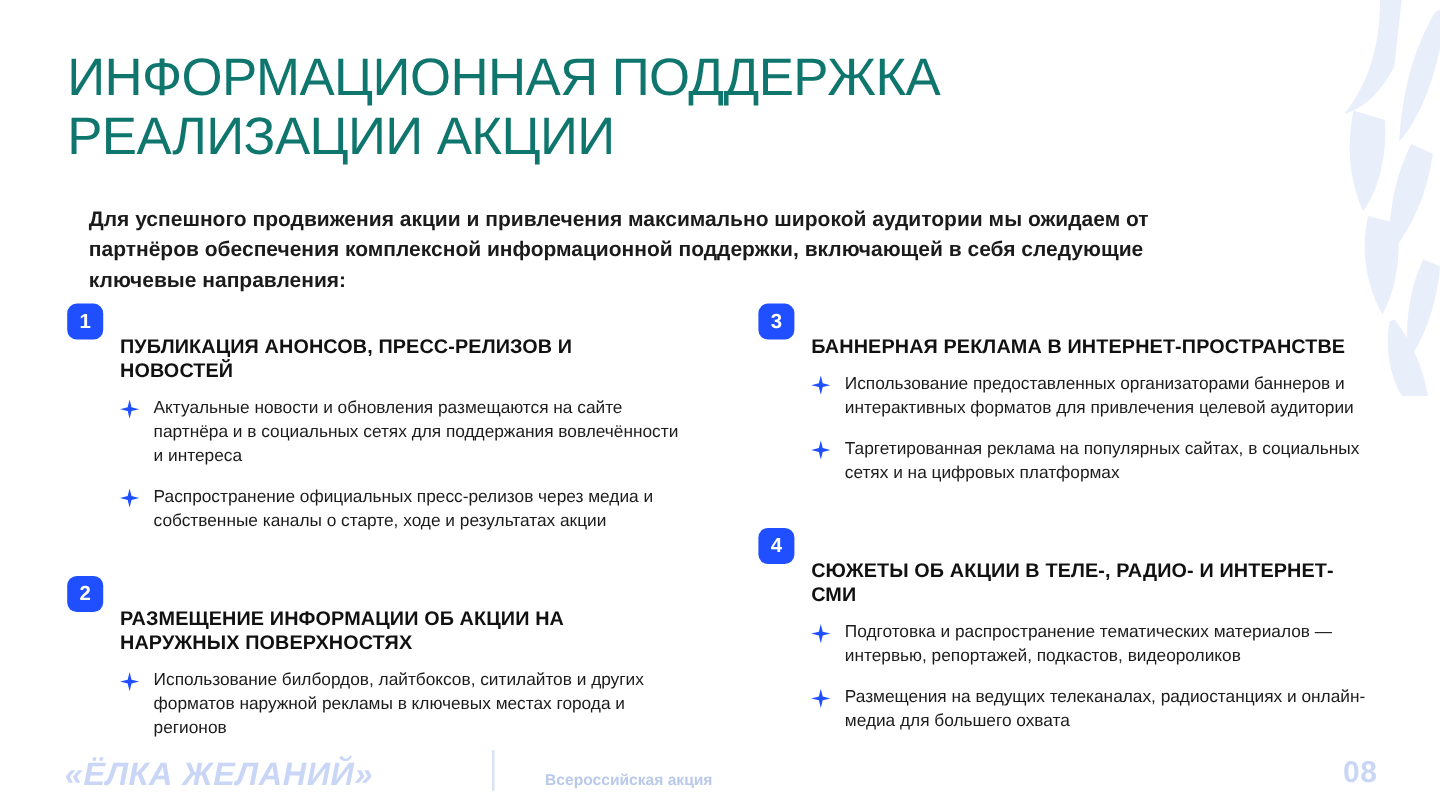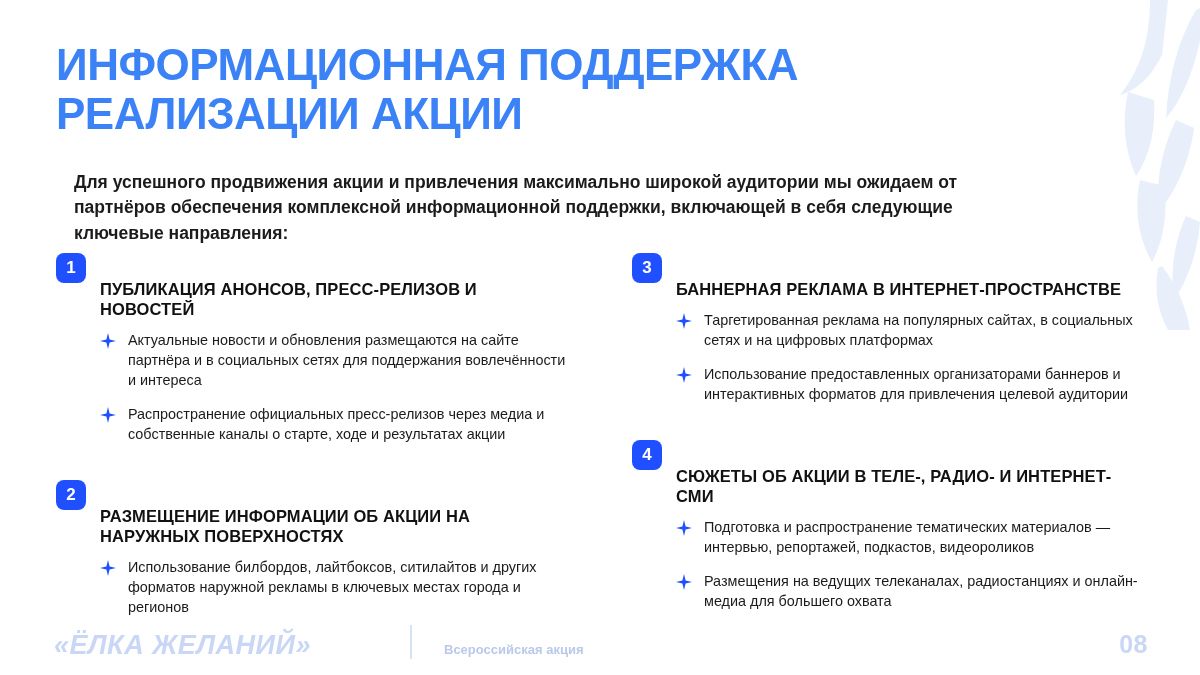--- a/index.html
+++ b/index.html
@@ -30,23 +30,23 @@
     height: 330px;
     pointer-events: none;
   }
   .title {
     position: absolute;
     left: 56px;
     top: 40px;
     width: 1010px;
     font-size: 44px;
     line-height: 1.12;
-    font-weight: bold;
+    font-weight: normal;
     letter-spacing: -0.5px;
-    color: #3b82f6;
+    color: #0f766e;
     text-transform: uppercase;
   }
   .intro {
     position: absolute;
     left: 74px;
     top: 170px;
     width: 960px;
     font-size: 17.5px;
     line-height: 1.45;
     font-weight: bold;
@@ -119,20 +119,21 @@
     line-height: 1.38;
     color: #1b1b1b;
   }
   
   .footer {
     position: absolute;
     left: 0;
     bottom: 0;
     width: 1200px;
     height: 62px;
+    text-align: center;
   }
   .brand {
     position: absolute;
     left: 54px;
     bottom: 14px;
     font-size: 27px;
     font-weight: bold;
     font-style: italic;
     color: #c9d6f5;
     letter-spacing: 0.5px;
@@ -233,27 +234,27 @@
       <div class="block">
         <div class="block-head">
           <div class="num">3</div>
           <div class="block-title">БАННЕРНАЯ РЕКЛАМА В ИНТЕРНЕТ-ПРОСТРАНСТВЕ</div>
         </div>
         <ul class="bullets">
           <li class="bullet">
             <svg class="spark" viewBox="0 0 16 16">
                 <path d="M8 0 L9.6 6.4 L16 8 L9.6 9.6 L8 16 L6.4 9.6 L0 8 L6.4 6.4 Z" fill="#1f4fff"></path>
               </svg>
+            <div class="btext">Использование предоставленных организаторами баннеров и интерактивных форматов для привлечения целевой аудитории</div>
+          </li>
+          <li class="bullet">
+            <svg class="spark" viewBox="0 0 16 16">
+                <path d="M8 0 L9.6 6.4 L16 8 L9.6 9.6 L8 16 L6.4 9.6 L0 8 L6.4 6.4 Z" fill="#1f4fff"></path>
+              </svg>
             <div class="btext">Таргетированная реклама на популярных сайтах, в социальных сетях и на цифровых платформах</div>
-          </li>
-          <li class="bullet">
-            <svg class="spark" viewBox="0 0 16 16">
-                <path d="M8 0 L9.6 6.4 L16 8 L9.6 9.6 L8 16 L6.4 9.6 L0 8 L6.4 6.4 Z" fill="#1f4fff"></path>
-              </svg>
-            <div class="btext">Использование предоставленных организаторами баннеров и интерактивных форматов для привлечения целевой аудитории</div>
           </li>
         </ul>
       </div>
 
       <div class="block">
         <div class="block-head">
           <div class="num">4</div>
           <div class="block-title">СЮЖЕТЫ ОБ АКЦИИ В ТЕЛЕ-, РАДИО- И ИНТЕРНЕТ-СМИ</div>
         </div>
         <ul class="bullets">

